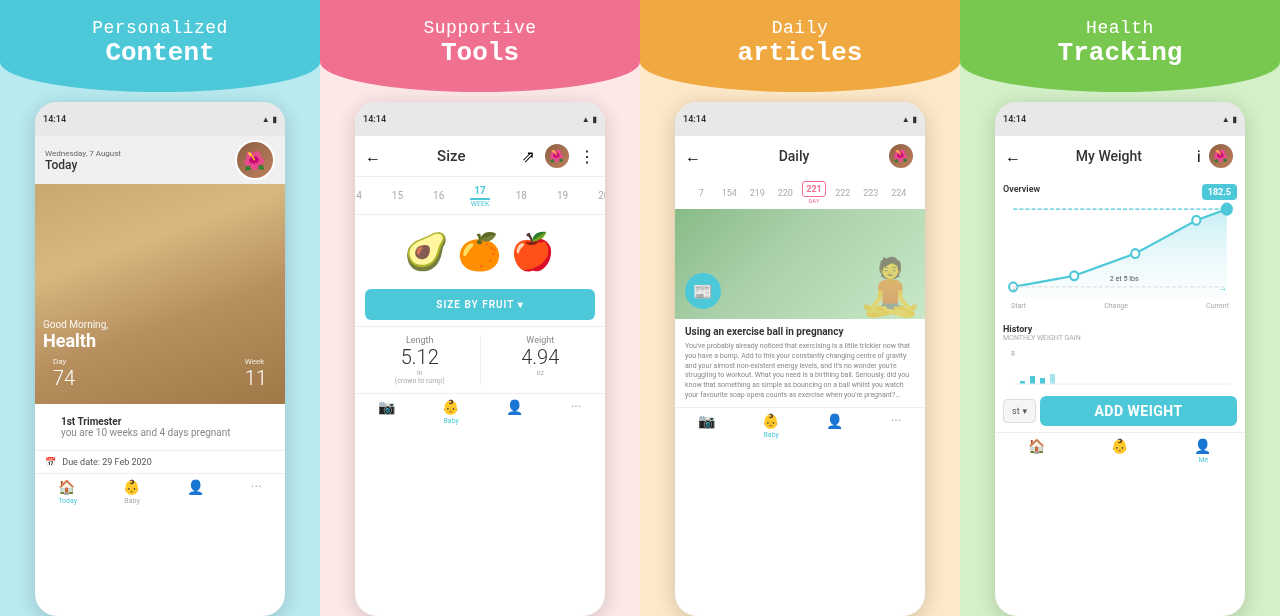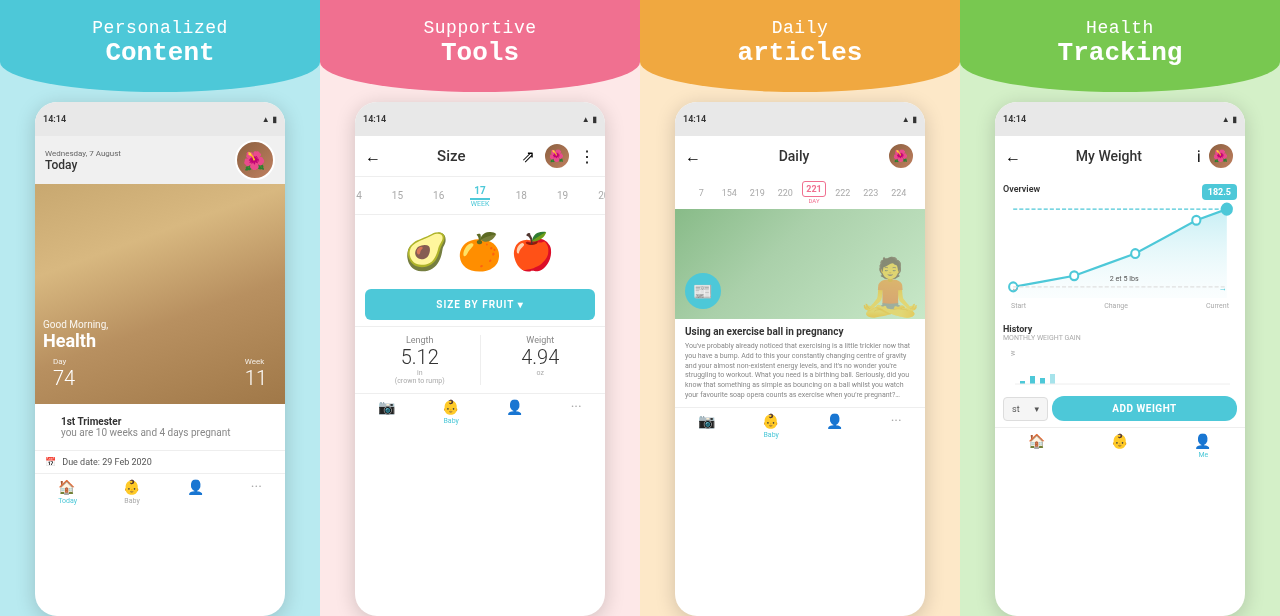--- a/index.html
+++ b/index.html
@@ -369,32 +369,32 @@
 
     .st-dropdown {
       background: #f5f5f5;
       border: 1px solid #ddd;
       border-radius: 4px;
       padding: 6px 8px;
       font-size: 9px;
       color: #555;
       display: flex;
       align-items: center;
-      gap: 15px;
+      gap: 3px;
     }
 
     .add-weight-btn {
       flex: 1;
       background: #4dc8d8;
       color: #fff;
       text-align: center;
-      font-size: 10px;
+      font-size: 14px;
       font-weight: 700;
       padding: 7px;
-      border-radius: 12px;
+      border-radius: 6px;
       letter-spacing: 0.5px;
     }
 
     .s1-header-row {
       background: #f0f0f0;
       padding: 4px 10px;
       display: flex;
       justify-content: space-between;
       align-items: center;
     }

